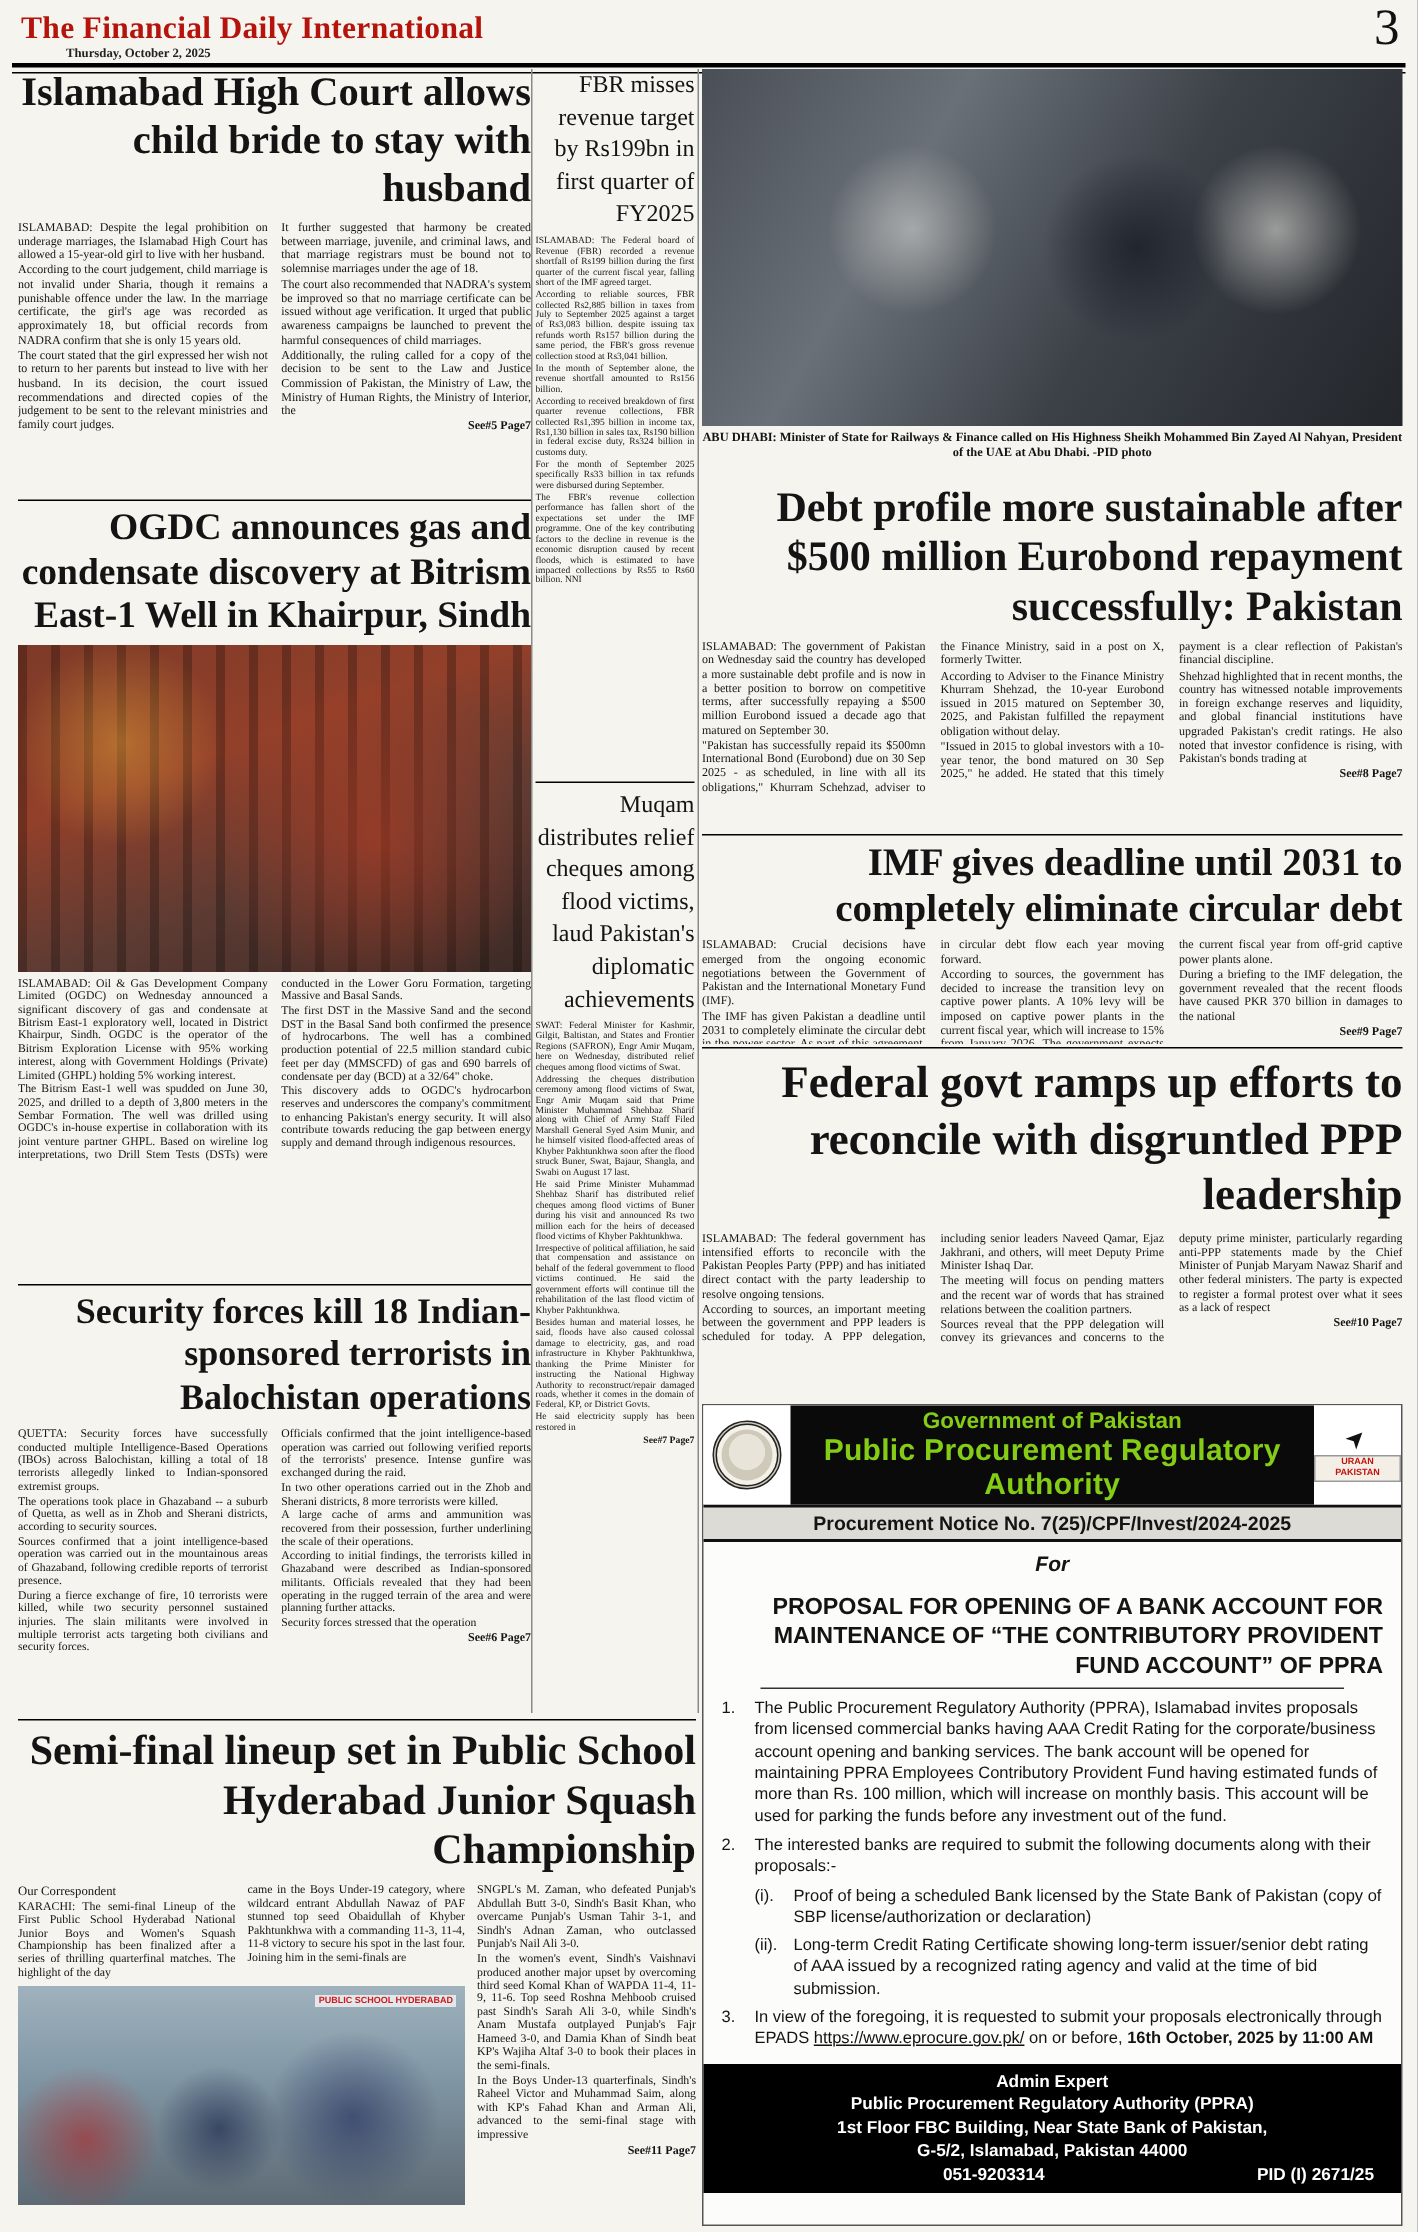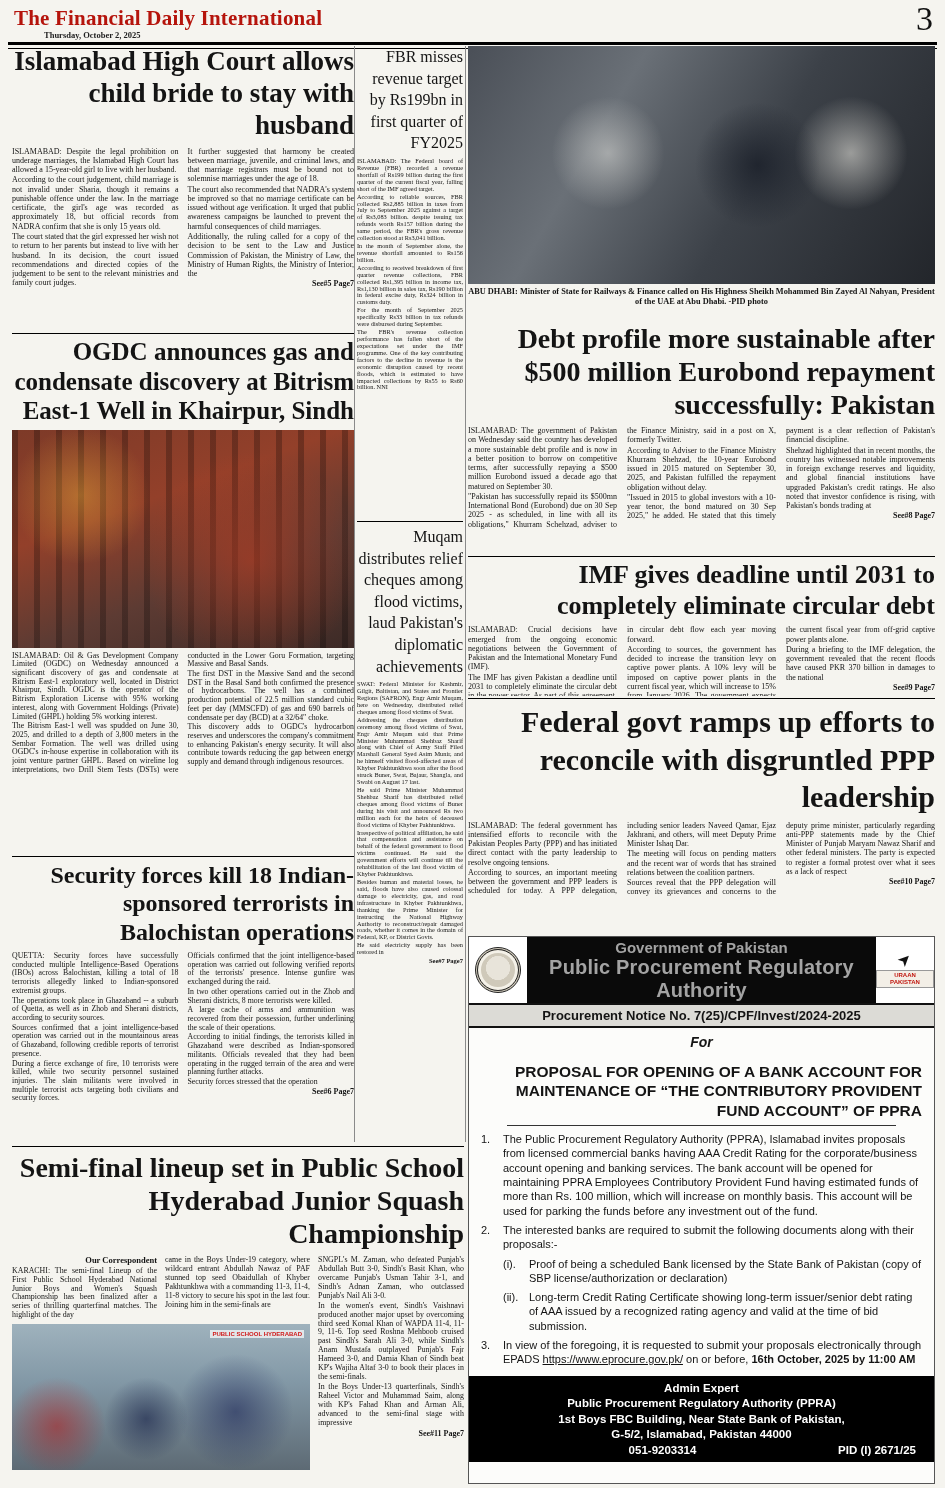--- a/index.html
+++ b/index.html
@@ -14,21 +14,21 @@
   .masthead-date { position:absolute; left:44px; top:30px; font-size:8.5px; font-weight:bold; color:#222; }
   .section-label { position:absolute; left:590px; top:6px; width:250px; text-align:center; font-family:"Liberation Sans", sans-serif; font-size:30px; letter-spacing:4px; color:#111; }
   .page-number { position:absolute; right:12px; top:0px; font-size:34px; color:#111; }
   .header-rule { position:absolute; left:8px; right:8px; top:42px; height:7px; border-top:3px solid #000; border-bottom:1px solid #000; }
 
   
   .hl { font-weight:bold; text-align:right; line-height:1.18; }
   .body-text { text-align:justify; line-height:1.16; }
   .body-text p { margin-bottom:1px; }
   .cont { font-weight:bold; text-align:right; font-size:8px; }
-  .byline { font-weight:bold; text-align:right; font-size:8.5px; margin-bottom:1px; }
+  .byline { font-weight:normal; text-align:left; font-size:8.5px; margin-bottom:1px; }
   .cols2 { column-count:2; column-gap:9px; }
   .cols3 { column-count:3; column-gap:10px; }
   .vrule { position:absolute; width:1px; background:#8a8a8a; }
   section { position:absolute; overflow:hidden; }
 
   
   .art-childbride { left:12px; top:46px; width:342px; height:284px; }
   .art-childbride .hl { font-size:27px; }
   .art-childbride .body-text { margin-top:5px; font-size:8px; height:188px; }
 
@@ -96,21 +96,21 @@
 
   .art-federal { left:468px; top:698px; width:467px; height:234px; border-top:1.5px solid #000; padding-top:4px; }
   .art-federal .hl { font-size:30px; line-height:1.25; }
   .art-federal .body-text { margin-top:5px; font-size:8px; height:96px; }
 
   
   .ad { position:absolute; left:468px; top:936px; width:467px; height:548px; font-family:"Liberation Sans", sans-serif; background:#fcfcfa; border:1px solid #555; }
   .ad-header { display:flex; align-items:stretch; height:66px; background:#fff; }
   .ad-seal-box { width:58px; display:flex; align-items:center; justify-content:center; background:#fff; }
   .ad-seal { width:46px; height:46px; border-radius:50%; border:3px double #222; background:radial-gradient(circle at 50% 45%, #e8e4da 0 40%, #cfc9ba 41% 100%); box-shadow:inset 0 0 0 3px #f4f1e8; }
-  .ad-black-bar { flex:1; background:#0a0a0a; color:#a3a3a3; display:flex; flex-direction:column; justify-content:center; text-align:center; padding:2px 4px; }
+  .ad-black-bar { flex:1; background:#0a0a0a; color:#84cc16; display:flex; flex-direction:column; justify-content:center; text-align:center; padding:2px 4px; }
   .ad-org1 { font-size:15px; font-weight:bold; }
   .ad-org2 { font-size:20px; font-weight:bold; letter-spacing:.2px; }
   .ad-uraan-box { width:58px; background:#fff; display:flex; flex-direction:column; align-items:center; justify-content:center; gap:2px; }
   .uraan-mark { font-size:16px; line-height:1; transform:rotate(-45deg); color:#111; }
   .uraan-text { font-size:6px; font-weight:bold; color:#c0140c; text-align:center; line-height:1.1; border:1px solid #999; padding:1px 2px; background:#f3efe7; }
   .ad-notice-bar { background:#dcdbd6; border-top:2px solid #111; border-bottom:2px solid #111; text-align:center; font-weight:bold; font-size:13px; padding:3px 0; }
   .ad-content { padding:6px 12px 4px 12px; }
   .ad-for { text-align:center; font-weight:bold; font-style:italic; font-size:14px; }
   .ad-title { text-align:right; font-weight:bold; font-size:15.5px; line-height:1.25; margin-top:12px; }
   .ad-title-rule { width:88%; margin:5px auto 6px auto; border-top:1.5px solid #333; }
@@ -302,21 +302,21 @@
       <div class="notice-item">
         <span class="notice-num">3.</span>
         <span class="notice-text">
           <span>In view of the foregoing, it is requested to submit your proposals electronically through EPADS </span><a href="#" class="ad-link">https://www.eprocure.gov.pk/</a><span> on or before, </span><strong>16th October, 2025 by 11:00 AM</strong>
         </span>
       </div>
     </div>
     <div class="ad-footer">
       <div>Admin Expert</div>
       <div>Public Procurement Regulatory Authority (PPRA)</div>
-      <div>1st Boys FBC Building, Near State Bank of Pakistan,</div>
+      <div>1st Floor FBC Building, Near State Bank of Pakistan,</div>
       <div>G-5/2, Islamabad, Pakistan 44000</div>
       <div class="ad-footer-row">
         <span style="flex:1; text-align:center;">051-9203314</span>
         <span>PID (I) 2671/25</span>
       </div>
     </div>
   </div>
 
 </div>
 

